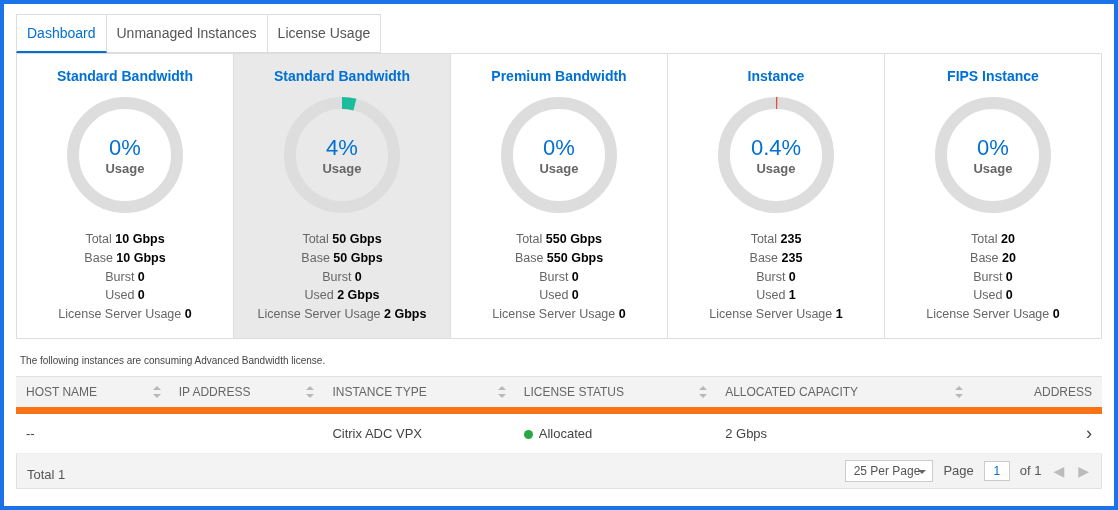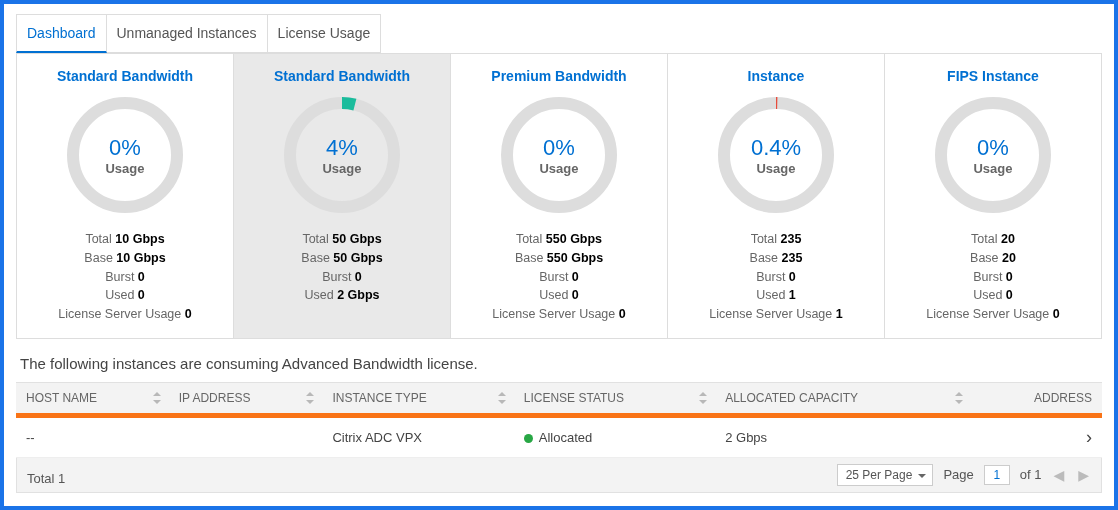--- a/index.html
+++ b/index.html
@@ -83,38 +83,38 @@
     font-weight: 500;
   }
   .donut-label {
     color: #666;
     font-size: 13px;
     font-weight: 600;
   }
   .stats { font-size: 12.5px; color: #666; line-height: 1.5; }
   .stats b { color: #000000; font-weight: 600; }
   .desc {
-    font-size: 15px;
+    font-size: 10px;
     color: #444;
     margin: 16px 4px 10px;
   }
   .table {
     width: 100%;
     border-collapse: collapse;
     font-size: 13px;
   }
   .th-row th {
     background: #f3f3f3;
     text-align: left;
     padding: 8px 10px;
     font-weight: 500;
     color: #666;
     font-size: 12px;
     border-top: 1px solid #e1e1e1;
-    border-bottom: 5px solid #f97316;
+    border-bottom: 7px solid #f97316;
     position: relative;
   }
   .sort-icon {
     position: absolute;
     right: 8px;
     top: 50%;
     transform: translateY(-50%);
     width: 8px;
     height: 12px;
     opacity: 0.3;
@@ -159,21 +159,21 @@
     color: #555;
   }
   .pager {
     display: flex;
     align-items: center;
     gap: 10px;
   }
   .per-page {
     background: #fff;
     border: 1px solid #ccc;
-    padding: 3px 20px 3px 8px;
+    padding: 3px 12px 3px 8px;
     font-size: 12px;
     position: relative;
     cursor: pointer;
   }
   .per-page::after {
     content: "";
     position: absolute;
     right: 6px;
     top: 9px;
     border-left: 4px solid transparent;
@@ -229,20 +229,21 @@
           <circle cx="65" cy="65" r="52" fill="none" stroke="#1abc9c" stroke-width="12" stroke-dasharray="13.06902543893354 326.7256359733385"></circle>
         </svg><div class="donut-center">
           <div class="donut-pct">4%</div>
           <div class="donut-label">Usage</div>
         </div></div>
       <div class="stats">
         <div>Total <b>50 Gbps</b></div>
         <div>Base <b>50 Gbps</b></div>
         <div>Burst <b>0</b></div>
         <div>Used <b>2 Gbps</b></div>
+        <div>License Server Usage <b>2 Gbps</b></div>
       </div>
     </div>
     <div class="card">
       <div class="card-title">Premium Bandwidth</div>
       <div class="donut-wrap"><svg viewBox="0 0 130 130">
           <circle cx="65" cy="65" r="52" fill="none" stroke="#ddd" stroke-width="12"></circle>
           <circle cx="65" cy="65" r="52" fill="none" stroke="#1abc9c" stroke-width="12" stroke-dasharray="0 326.7256359733385"></circle>
         </svg><div class="donut-center">
           <div class="donut-pct">0%</div>
           <div class="donut-label">Usage</div>

